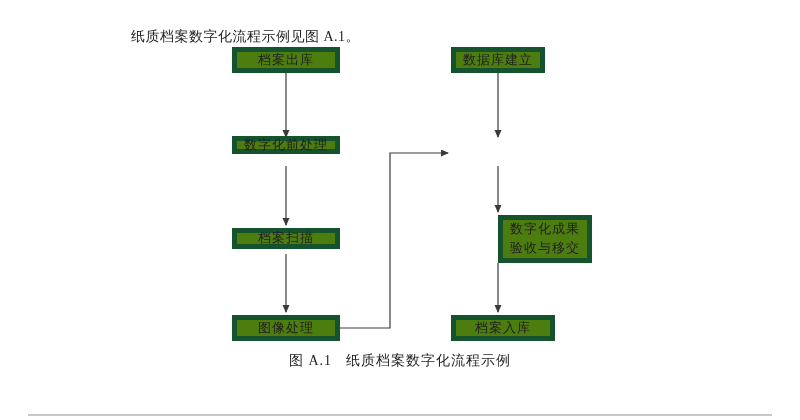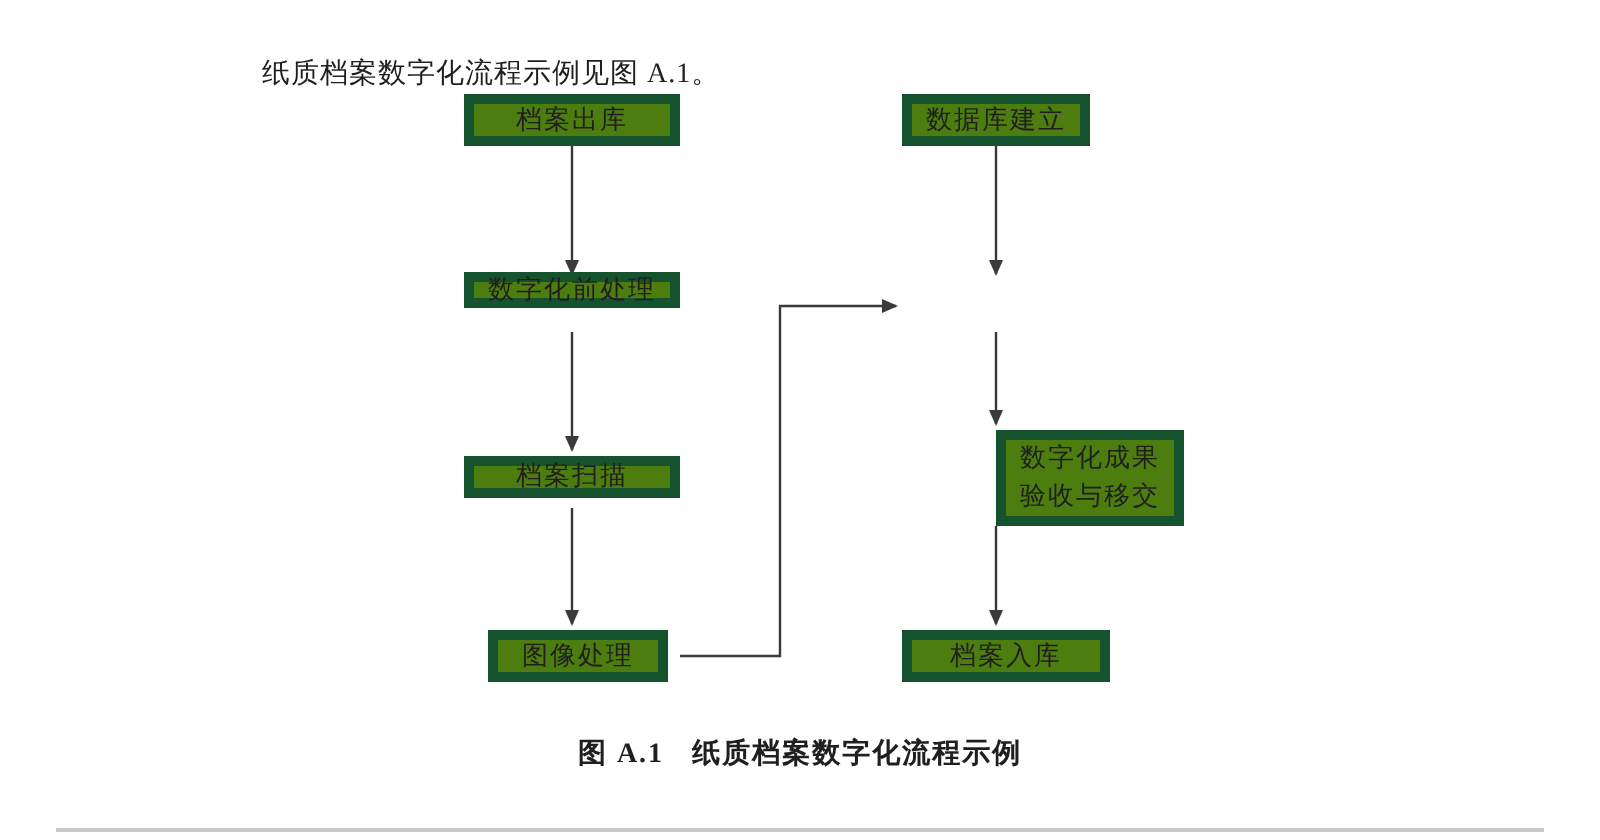--- a/index.html
+++ b/index.html
@@ -44,25 +44,25 @@
     justify-content: center;
     font-size: 13px;
     letter-spacing: 1px;
     line-height: 1.45;
     text-align: center;
     white-space: nowrap;
   }
   .caption {
     position: absolute;
     left: 0;
-    top: 368px;
+    top: 352px;
     width: 800px;
     text-align: center;
     font-size: 14px;
-    font-weight: bold;
+    font-weight: normal;
     letter-spacing: 1px;
   }
   .caption .cap-gap {
     display: inline-block;
     width: 14px;
   }
   .page-edge-line {
     position: absolute;
     left: 28px;
     top: 414px;
@@ -98,21 +98,21 @@
 
   <div class="node" style="left:232px; top:47px; width:108px; height:26px;">
     <span>档案出库</span>
   </div>
   <div class="node" style="left:232px; top:136px; width:108px; height:18px;">
     <span>数字化前处理</span>
   </div>
   <div class="node" style="left:232px; top:228px; width:108px; height:21px;">
     <span>档案扫描</span>
   </div>
-  <div class="node" style="left:232px; top:315px; width:90px; height:26px;margin-left:12px;">
+  <div class="node" style="left:232px; top:315px; width:108px; height:26px;">
     <span>图像处理</span>
   </div>
 
   <div class="node" style="left:451px; top:47px; width:94px; height:26px;">
     <span>数据库建立</span>
   </div>
   <div class="node" style="left:451px; top:215px; width:94px; height:48px;margin-left:47px;">
     <span>数字化成果</span>
     <span>验收与移交</span>
   </div>

